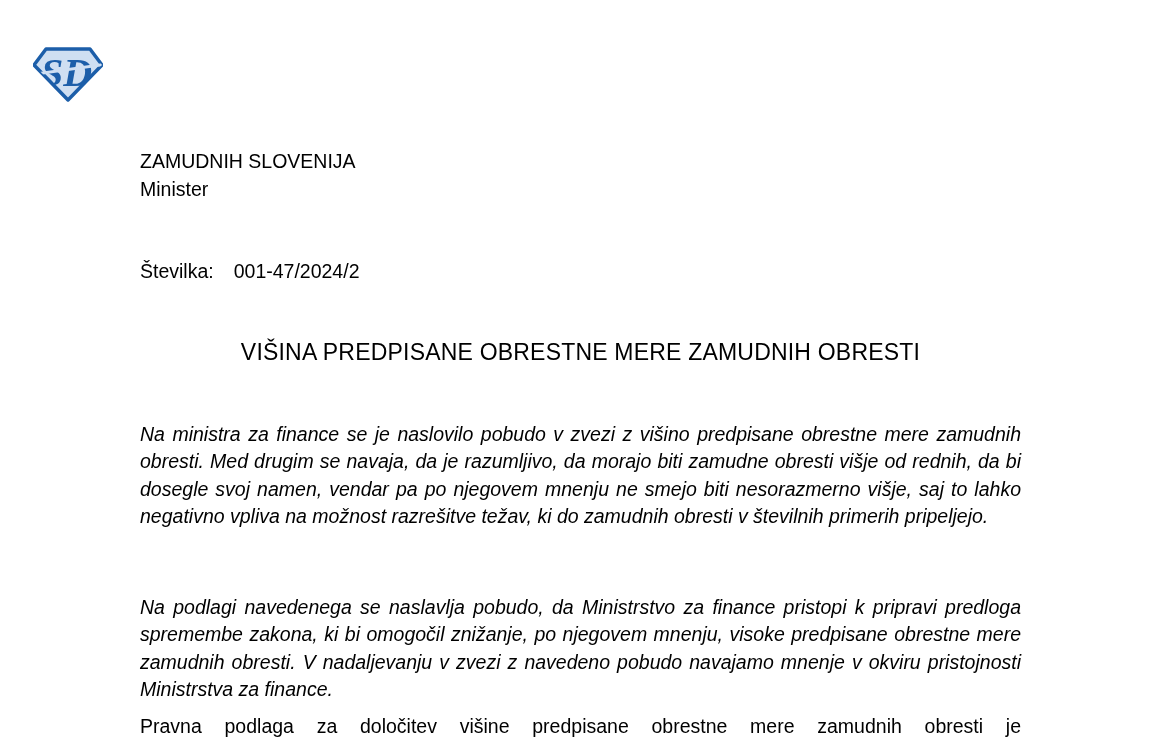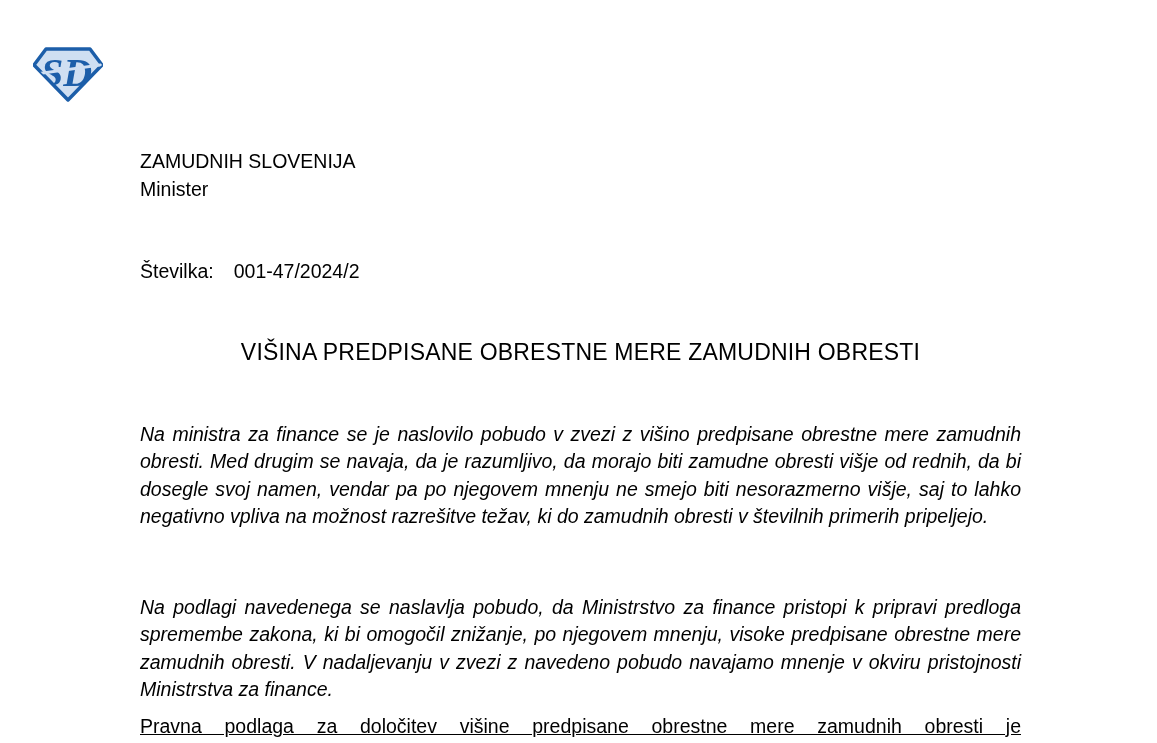--- a/index.html
+++ b/index.html
@@ -62,21 +62,21 @@
     left: 0;
     width: 100%;
     margin: 0;
     font-size: 19.5px;
     line-height: 27.3px;
     text-align: justify;
   }
   .italic { font-style: italic; }
   .p1 { top: 421px; }
   .p2 { top: 585px; margin-top: 9px; }
-  .p3 { top: 713px; text-align-last: justify; text-decoration: underline; }
+  .p3 { top: 713px; text-align-last: justify; }
 </style>
 </head>
 <body>
 
 <div class="page">
 
   <svg class="logo" viewBox="0 0 70 58" aria-hidden="true">
     <defs>
       <clipPath id="shieldClip">
         <polygon points="1,21 13,5 57,5 69,21 35,56"></polygon>

